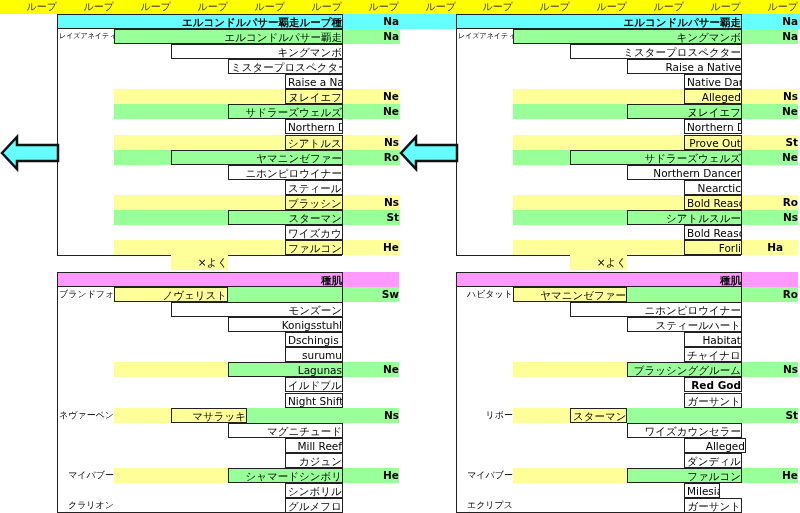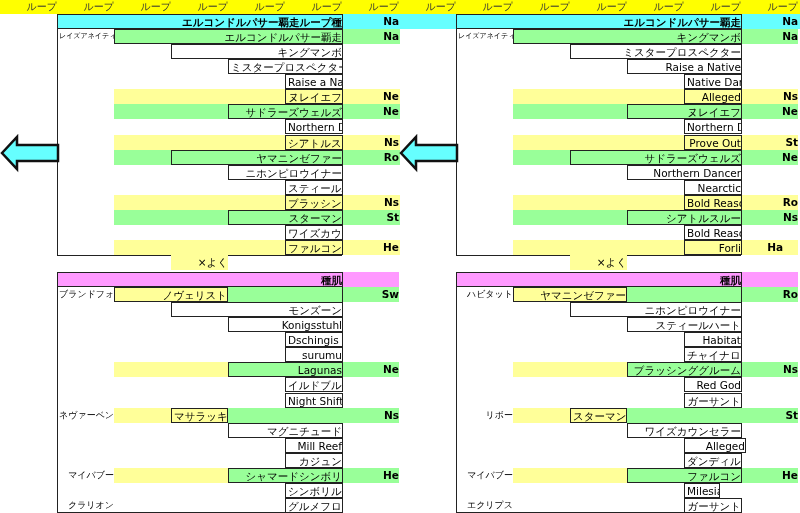--- a/index.html
+++ b/index.html
@@ -149,21 +149,21 @@
       <div class="band" style="left: 228px; top: 362.42px; width: 171px; background: rgb(153, 255, 153);"></div>
       <div class="cell boxed" style="left: 228px; top: 362.42px; width: 115px; background: rgb(153, 255, 153);">Lagunas</div>
       <div class="cell code" style="left: 342px; top: 362.42px; width: 57px;">Ne</div>
       <div class="cell boxed" style="left: 285px; top: 377.49px; width: 58px;">イルドブルボン</div>
       <div class="cell code" style="left: 342px; top: 377.49px; width: 57px;"></div>
       <div class="cell boxed" style="left: 285px; top: 392.56px; width: 58px;">Night Shift</div>
       <div class="cell code" style="left: 342px; top: 392.56px; width: 57px;"></div>
       <div class="band" style="left: 114px; top: 407.63px; width: 114px; background: rgb(255, 255, 153);"></div>
       <div class="band" style="left: 228px; top: 407.63px; width: 171px; background: rgb(153, 255, 153);"></div>
       <div class="cell" style="left: 57px; top: 407.63px; width: 57px; font-size: 9px;">ネヴァーベンド</div>
-      <div class="cell boxed" style="left: 171px; top: 407.63px; width: 57px; background: rgb(255, 255, 153);">マサラッキ</div>
+      <div class="cell boxed" style="left: 171px; top: 407.63px; width: 76px; background: rgb(255, 255, 153);">マサラッキ</div>
       <div class="cell code" style="left: 342px; top: 407.63px; width: 57px;">Ns</div>
       <div class="cell boxed" style="left: 228px; top: 422.7px; width: 115px;">マグニチュード</div>
       <div class="cell code" style="left: 342px; top: 422.7px; width: 57px;"></div>
       <div class="cell boxed" style="left: 285px; top: 437.77px; width: 58px;">Mill Reef</div>
       <div class="cell code" style="left: 342px; top: 437.77px; width: 57px;"></div>
       <div class="cell boxed" style="left: 285px; top: 452.84px; width: 58px;">カジュン</div>
       <div class="cell code" style="left: 342px; top: 452.84px; width: 57px;"></div>
       <div class="band" style="left: 114px; top: 467.91px; width: 114px; background: rgb(255, 255, 153);"></div>
       <div class="band" style="left: 228px; top: 467.91px; width: 171px; background: rgb(153, 255, 153);"></div>
       <div class="cell" style="left: 57px; top: 467.91px; width: 57px; font-size: 9px;">マイバブー</div>
@@ -189,21 +189,21 @@
       <div class="cell boxed" style="left: 627px; top: 317.21px; width: 115px;">スティールハート</div>
       <div class="cell code" style="left: 741px; top: 317.21px; width: 57px;"></div>
       <div class="cell boxed" style="left: 684px; top: 332.28px; width: 58px;">Habitat</div>
       <div class="cell code" style="left: 741px; top: 332.28px; width: 57px;"></div>
       <div class="cell boxed" style="left: 684px; top: 347.35px; width: 58px;">チャイナロック</div>
       <div class="cell code" style="left: 741px; top: 347.35px; width: 57px;"></div>
       <div class="band" style="left: 513px; top: 362.42px; width: 114px; background: rgb(255, 255, 153);"></div>
       <div class="band" style="left: 627px; top: 362.42px; width: 171px; background: rgb(153, 255, 153);"></div>
       <div class="cell boxed" style="left: 627px; top: 362.42px; width: 115px; background: rgb(153, 255, 153);">ブラッシンググルーム</div>
       <div class="cell code" style="left: 741px; top: 362.42px; width: 57px;">Ns</div>
-      <div class="cell boxed" style="left: 684px; top: 377.49px; width: 58px;">Red God</div>
+      <div class="cell boxed" style="left: 684px; top: 377.49px; width: 58px; font-weight: bold;">Red God</div>
       <div class="cell code" style="left: 741px; top: 377.49px; width: 57px;"></div>
       <div class="cell boxed" style="left: 684px; top: 392.56px; width: 58px;">ガーサント</div>
       <div class="cell code" style="left: 741px; top: 392.56px; width: 57px;"></div>
       <div class="band" style="left: 513px; top: 407.63px; width: 114px; background: rgb(255, 255, 153);"></div>
       <div class="band" style="left: 627px; top: 407.63px; width: 171px; background: rgb(153, 255, 153);"></div>
       <div class="cell" style="left: 456px; top: 407.63px; width: 57px; font-size: 9px;">リボー</div>
       <div class="cell boxed" style="left: 570px; top: 407.63px; width: 57px; background: rgb(255, 255, 153);">スターマン</div>
       <div class="cell code" style="left: 741px; top: 407.63px; width: 57px;">St</div>
       <div class="cell boxed" style="left: 627px; top: 422.7px; width: 115px;">ワイズカウンセラー</div>
       <div class="cell code" style="left: 741px; top: 422.7px; width: 57px;"></div>

